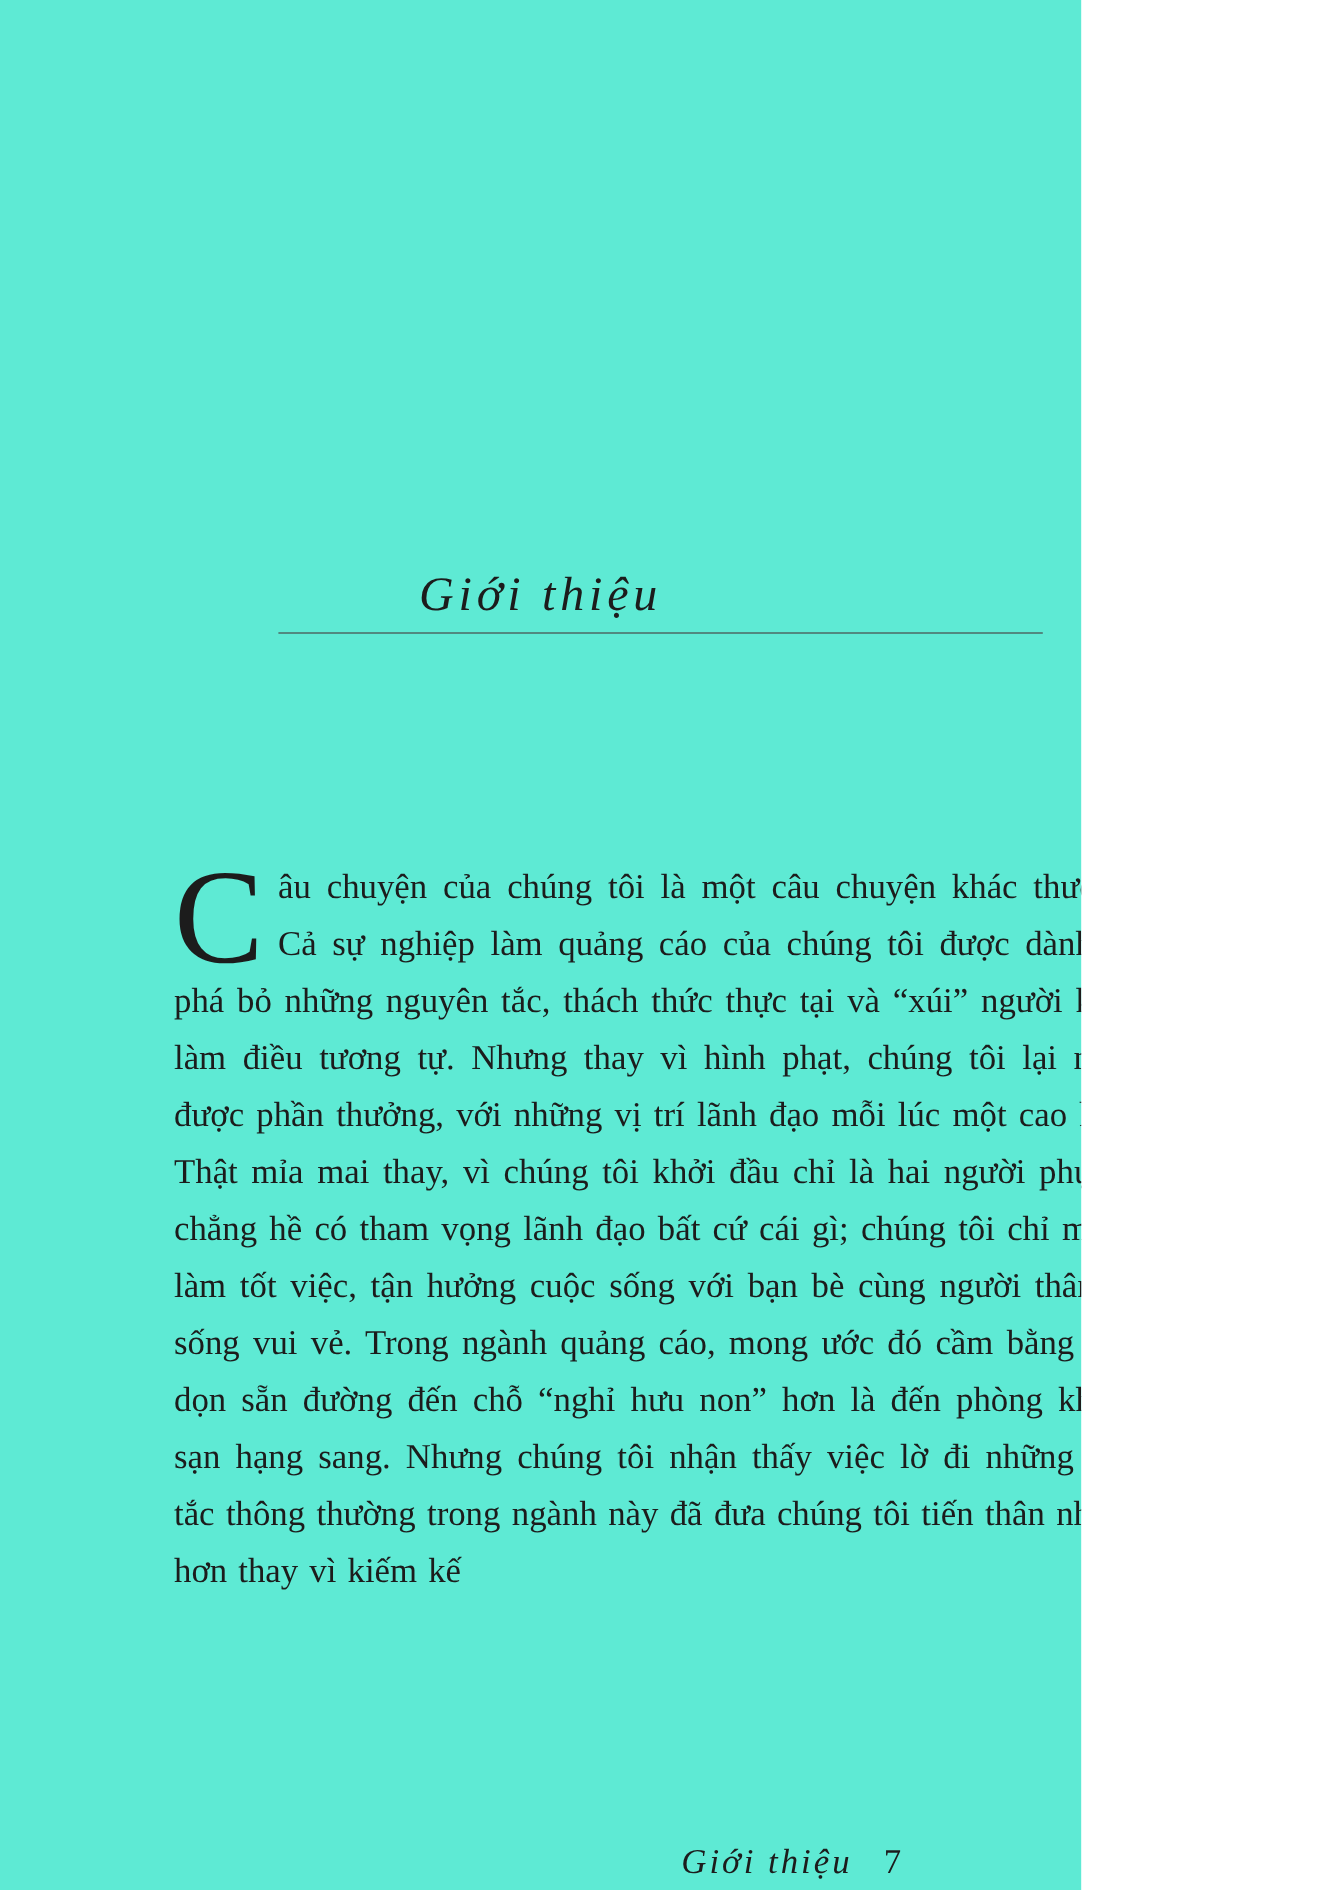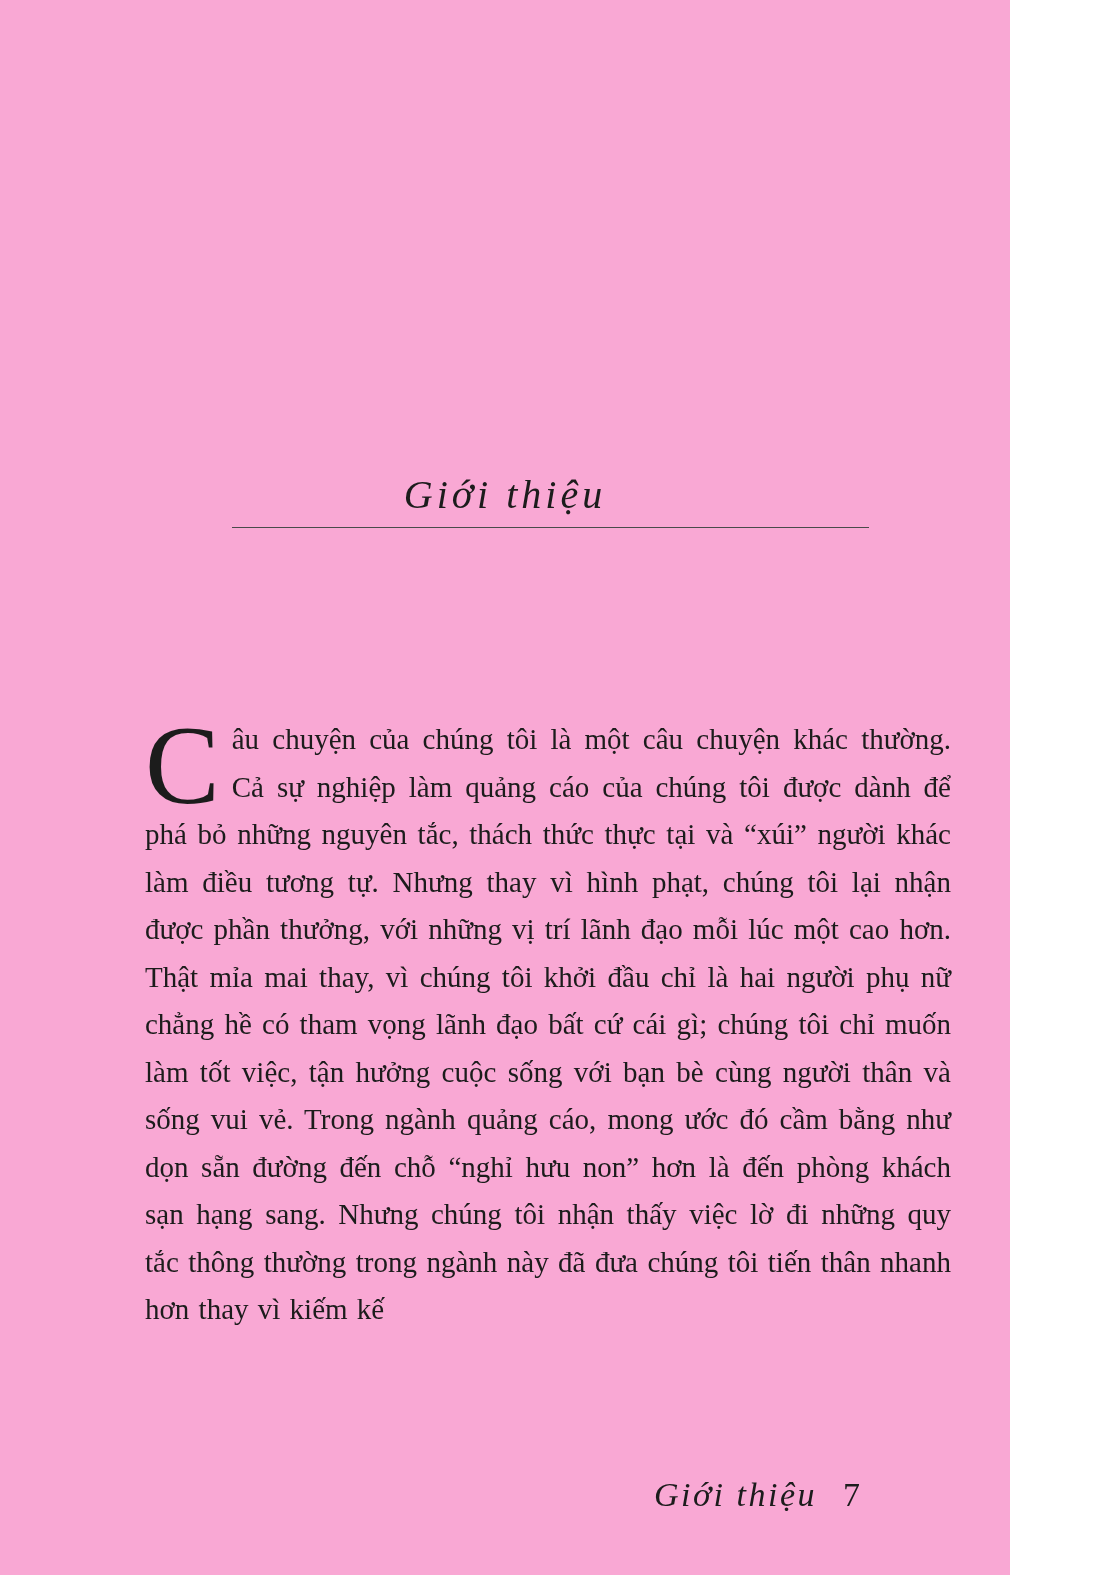--- a/index.html
+++ b/index.html
@@ -9,23 +9,23 @@
   }
   body {
     width: 1103px;
     height: 1575px;
     background: #ffffff;
     font-family: "Liberation Serif", serif;
     color: #1c1c1c;
   }
   .page {
     position: relative;
-    width: 1010px;
+    width: 901px;
     height: 1575px;
-    background: #f9a8d4;
+    background: #5eead4;
     overflow: hidden;
   }
   .chapter-title {
     position: absolute;
     top: 444px;
     left: 0;
     width: 100%;
     text-align: center;
     font-style: italic;
     font-weight: 400;
@@ -57,23 +57,23 @@
   }
   .drop-cap {
     float: left;
     font-size: 112px;
     line-height: 86px;
     padding: 6px 12px 0 0;
     color: #1c1c1c;
   }
   .page-footer {
     position: absolute;
-    top: 1476px;
+    top: 1536px;
     right: 150px;
-    font-size: 34px;
+    font-size: 29px;
     color: #1c1c1c;
     white-space: nowrap;
   }
   .footer-section {
     font-style: italic;
     letter-spacing: 2.5px;
   }
   .footer-page-number {
     display: inline-block;
     margin-left: 26px;

